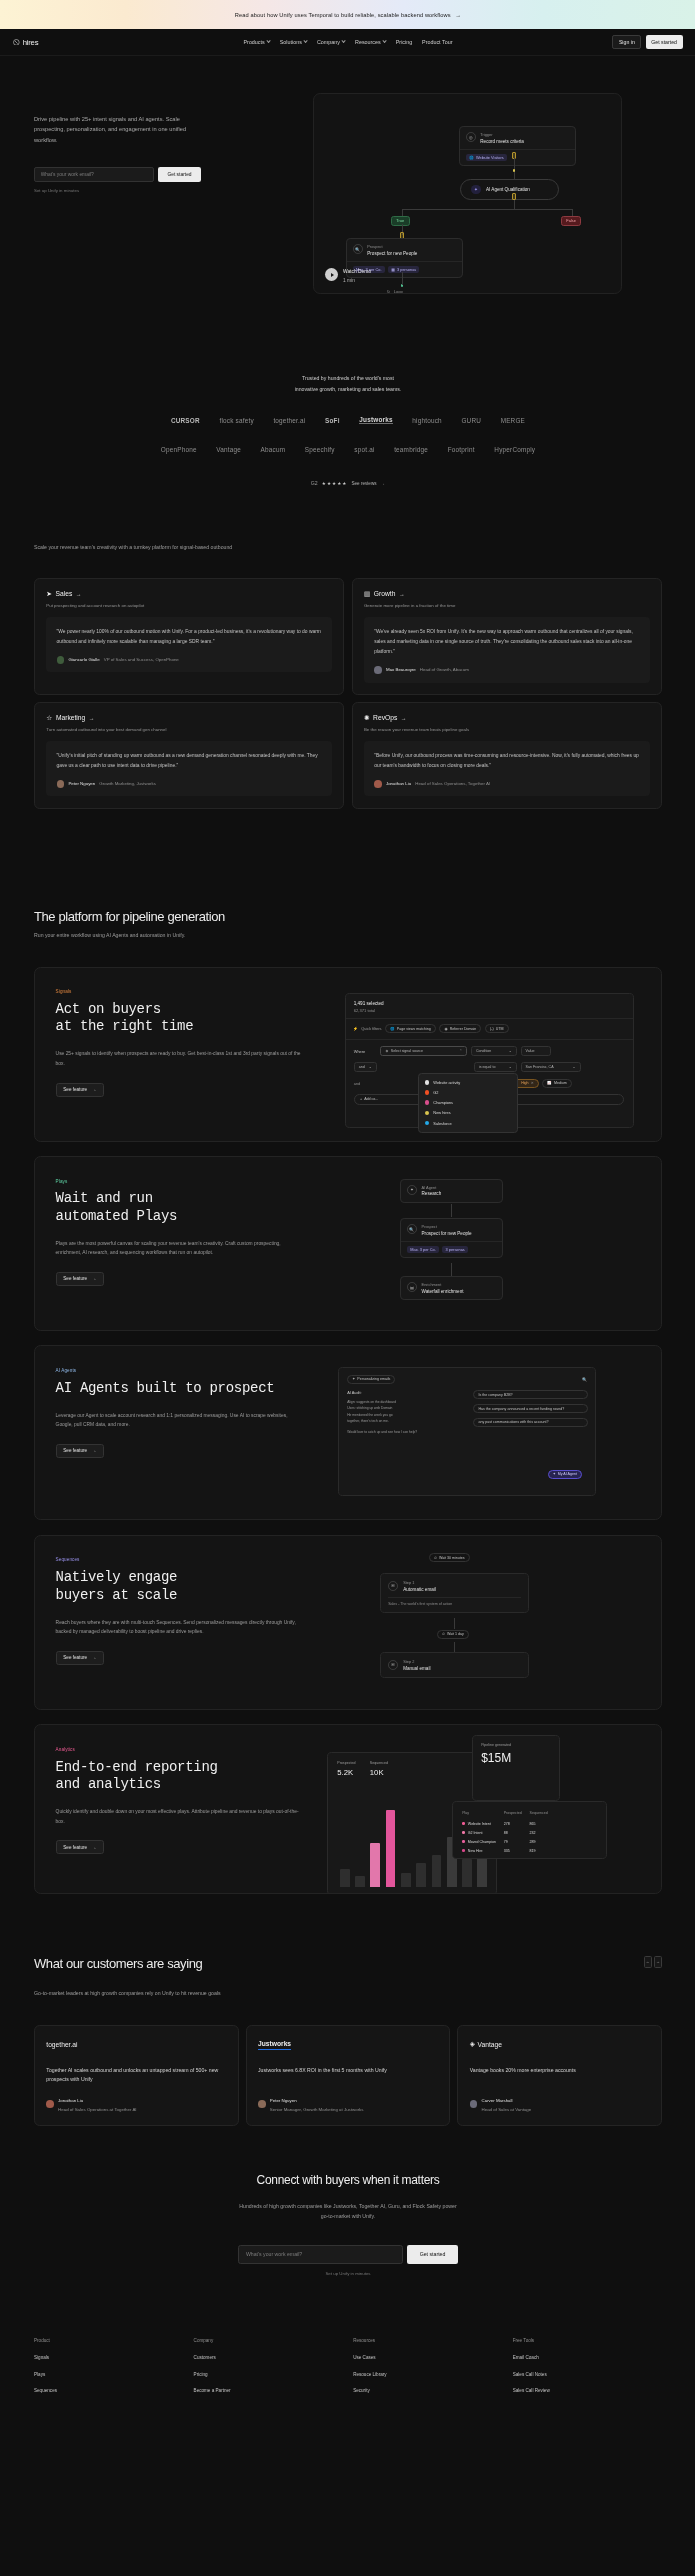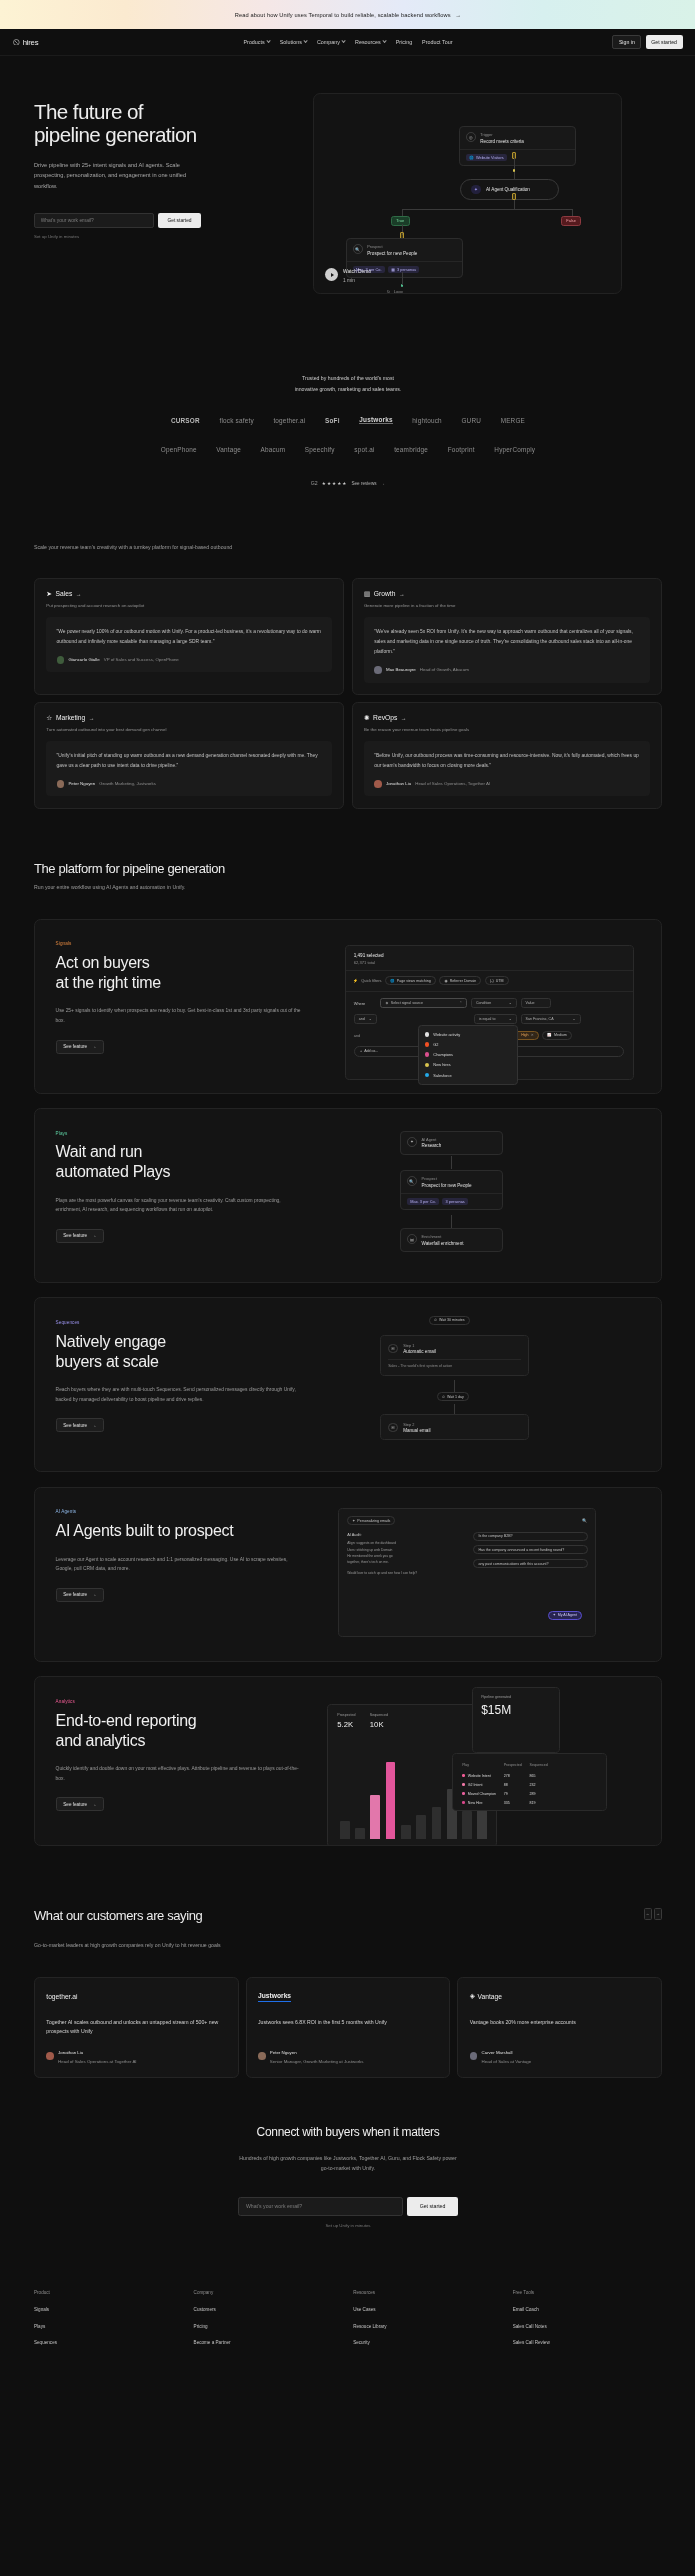--- a/index.html
+++ b/index.html
@@ -136,21 +136,21 @@
   .qn { font-size:4.4px; color:#e0e0e0; }
   .qr { font-size:4.4px; color:#8f8f8f; }
   
   .feat {
     margin-top:14.4px; background:#141414; border:0.5px solid #232323; border-radius:6.7px;
     display:flex; overflow:hidden; min-height:170px;
   }
   .feat-left { width:46%; padding:21.6px 20.6px; }
   .feat-right { flex:1; position:relative; overflow:hidden; }
   .eyebrow { font-size:4.6px; letter-spacing:0.1px; }
-  h3.feat-title { margin-top:6.7px; font-size:16px; font-weight:400; line-height:1.25; letter-spacing:-0.3px; color:#f0f0f0; }
+  h3.feat-title { margin-top:6.7px; font-size:14px; font-weight:400; line-height:1.25; letter-spacing:-0.3px; color:#f0f0f0;font-family:Liberation Mono, monospace; }
   .feat-body { margin-top:13.4px; font-size:4.9px; line-height:1.95; color:#9d9d9d; }
   .see {
     margin-top:14px; display:inline-flex; align-items:center; gap:4.6px;
     background:#1d1d1d; border:0.5px solid #333; border-radius:2.6px;
     padding:3.6px 6.7px; font-size:4.6px; color:#e2e2e2; cursor:pointer;
   }
   
   .mock { position:absolute; background:#181818; border:0.5px solid #2a2a2a; border-radius:4.6px; }
   .mrow { display:flex; align-items:center; gap:3.6px; }
   .mchip {
@@ -240,24 +240,20 @@
   </div>
   <div class="nav-actions">
     <button class="btn-ghost">Sign in</button>
     <button class="btn-light">Get started</button>
   </div>
 </div>
 
 <div class="hero">
   <div class="hero-inner">
     <div class="hero-left">
-      <h1 class="hero-title">
-        <span>The future of</span><br>
-        <span>pipeline generation</span>
-      </h1>
       <div class="hero-sub">Drive pipeline with 25+ intent signals and AI agents. Scale prospecting, personalization, and engagement in one unified workflow.</div>
       <div class="hero-form">
         <input placeholder="What's your work email?" style="">
         <button class="btn-light">Get started</button>
       </div>
       <div class="hero-note">Set up Unify in minutes</div>
     </div>
 
     <div class="hero-card">
       <div class="flow">
@@ -431,21 +427,21 @@
         <div class="quote-by">
           <span class="av" style="background:#a05a4a"></span>
           <span class="qn">Jonathan Liu</span>
           <span class="qr">Head of Sales Operations, Together AI</span>
         </div>
       </div>
     </div>
   </div>
 </div>
 
-<div class="sec" style="margin-top:52px;">
+<div class="sec" style="margin-top:100px;">
   <h2 class="sec-title">The platform for pipeline generation</h2>
   <div class="sec-sub">Run your entire workflow using AI Agents and automation in Unify.</div>
 
   <div class="feat" style="margin-top:29px;min-height:175px;">
     <div class="feat-left">
       <div class="eyebrow" style="color:#e0863f">Signals</div>
       <h3 class="feat-title">
         <span>Act on buyers</span><br>
         <span>at the right time</span>
       </h3>
@@ -602,20 +598,62 @@
             <div class="node-kind">Enrichment</div>
             <div class="node-title">Waterfall enrichment</div>
           </div>
         </div>
       </div>
     </div>
   </div>
 
   <div class="feat" style="min-height:175px;">
     <div class="feat-left">
+      <div class="eyebrow" style="color:#8fb8e8">AI Agents</div>
+      <h3 class="feat-title">AI Agents built to prospect</h3>
+      <div class="feat-body">Leverage our Agent to scale account research and 1:1 personalized messaging. Use AI to scrape websites, Google, pull CRM data, and more.</div>
+      <div class="see">
+        <span>See feature</span>
+        <span>→</span>
+      </div>
+    </div>
+    <div class="feat-right">
+      <div class="mock" style="left:15.5px;top:20.6px;width:258px;height:129px;padding:6.7px 7.7px;">
+        <div class="mrow" style="justify-content:space-between;">
+          <span class="mchip">
+              <span>✦</span>
+              <span>Personalizing emails</span>
+            </span>
+          <span style="font-size:4.1px;color:#8e8e8e;">🔍</span>
+        </div>
+        <div class="mrow" style="margin-top:6.7px;align-items:flex-start;gap:8.2px;">
+          <div style="width:118px;">
+            <div style="font-size:3.9px;color:#c9c9c9;margin-bottom:3.6px;">AI Audit:</div>
+            <div style="font-size:3.3px;color:#9b9b9b;line-height:1.9;">Align: suggests on the dashboard</div>
+            <div style="font-size:3.3px;color:#9b9b9b;line-height:1.9;">Uses: stitching up web Domain</div>
+            <div style="font-size:3.3px;color:#9b9b9b;line-height:1.9;">He mentioned the week you go</div>
+            <div style="font-size:3.3px;color:#9b9b9b;line-height:1.9;">together, there's tech on me.</div>
+            <div style="font-size:3.3px;color:#9b9b9b;line-height:1.9;margin-top:4.6px;">Would love to catch up and see how I can help?</div>
+          </div>
+          <div style="flex:1;">
+            <div class="mchip" style="margin-bottom:4.6px;justify-content:flex-start;">Is the company B2B?</div>
+            <div class="mchip" style="margin-bottom:4.6px;justify-content:flex-start;">Has the company announced a recent funding round?</div>
+            <div class="mchip" style="justify-content:flex-start;">any past communications with this account?</div>
+          </div>
+        </div>
+        <span class="mchip" style="position:absolute;right:13.4px;bottom:16.5px;background:rgba(70,60,190,.35);border-color:#5a4fd0;color:#cfcaf8;">
+          <span>✦</span>
+          <span>My AI Agent</span>
+        </span>
+      </div>
+    </div>
+  </div>
+
+  <div class="feat" style="min-height:175px;">
+    <div class="feat-left">
       <div class="eyebrow" style="color:#9b93ee">Sequences</div>
       <h3 class="feat-title">
         <span>Natively engage</span><br>
         <span>buyers at scale</span>
       </h3>
       <div class="feat-body">Reach buyers where they are with multi-touch Sequences. Send personalized messages directly through Unify, backed by managed deliverability to boost pipeline and drive replies.</div>
       <div class="see">
         <span>See feature</span>
         <span>→</span>
       </div>
@@ -642,62 +680,20 @@
         </span>
       <div class="wire" style="position:absolute;left:131px;top:106px;width:0.5px;height:10.3px;"></div>
       <div class="mock" style="left:57px;top:116px;width:149px;padding:6.2px 7.2px;">
         <div class="mrow" style="gap:5.2px;">
           <div class="node-ico">✉</div>
           <div>
             <div class="node-kind">Step 2</div>
             <div class="node-title">Manual email</div>
           </div>
         </div>
-      </div>
-    </div>
-  </div>
-
-  <div class="feat" style="min-height:175px;">
-    <div class="feat-left">
-      <div class="eyebrow" style="color:#8fb8e8">AI Agents</div>
-      <h3 class="feat-title">AI Agents built to prospect</h3>
-      <div class="feat-body">Leverage our Agent to scale account research and 1:1 personalized messaging. Use AI to scrape websites, Google, pull CRM data, and more.</div>
-      <div class="see">
-        <span>See feature</span>
-        <span>→</span>
-      </div>
-    </div>
-    <div class="feat-right">
-      <div class="mock" style="left:15.5px;top:20.6px;width:258px;height:129px;padding:6.7px 7.7px;">
-        <div class="mrow" style="justify-content:space-between;">
-          <span class="mchip">
-              <span>✦</span>
-              <span>Personalizing emails</span>
-            </span>
-          <span style="font-size:4.1px;color:#8e8e8e;">🔍</span>
-        </div>
-        <div class="mrow" style="margin-top:6.7px;align-items:flex-start;gap:8.2px;">
-          <div style="width:118px;">
-            <div style="font-size:3.9px;color:#c9c9c9;margin-bottom:3.6px;">AI Audit:</div>
-            <div style="font-size:3.3px;color:#9b9b9b;line-height:1.9;">Align: suggests on the dashboard</div>
-            <div style="font-size:3.3px;color:#9b9b9b;line-height:1.9;">Uses: stitching up web Domain</div>
-            <div style="font-size:3.3px;color:#9b9b9b;line-height:1.9;">He mentioned the week you go</div>
-            <div style="font-size:3.3px;color:#9b9b9b;line-height:1.9;">together, there's tech on me.</div>
-            <div style="font-size:3.3px;color:#9b9b9b;line-height:1.9;margin-top:4.6px;">Would love to catch up and see how I can help?</div>
-          </div>
-          <div style="flex:1;">
-            <div class="mchip" style="margin-bottom:4.6px;justify-content:flex-start;">Is the company B2B?</div>
-            <div class="mchip" style="margin-bottom:4.6px;justify-content:flex-start;">Has the company announced a recent funding round?</div>
-            <div class="mchip" style="justify-content:flex-start;">any past communications with this account?</div>
-          </div>
-        </div>
-        <span class="mchip" style="position:absolute;right:13.4px;bottom:16.5px;background:rgba(70,60,190,.35);border-color:#5a4fd0;color:#cfcaf8;">
-          <span>✦</span>
-          <span>My AI Agent</span>
-        </span>
       </div>
     </div>
   </div>
 
   <div class="feat" style="min-height:170px;">
     <div class="feat-left">
       <div class="eyebrow" style="color:#ef5b94">Analytics</div>
       <h3 class="feat-title">
         <span>End-to-end reporting</span><br>
         <span>and analytics</span>

